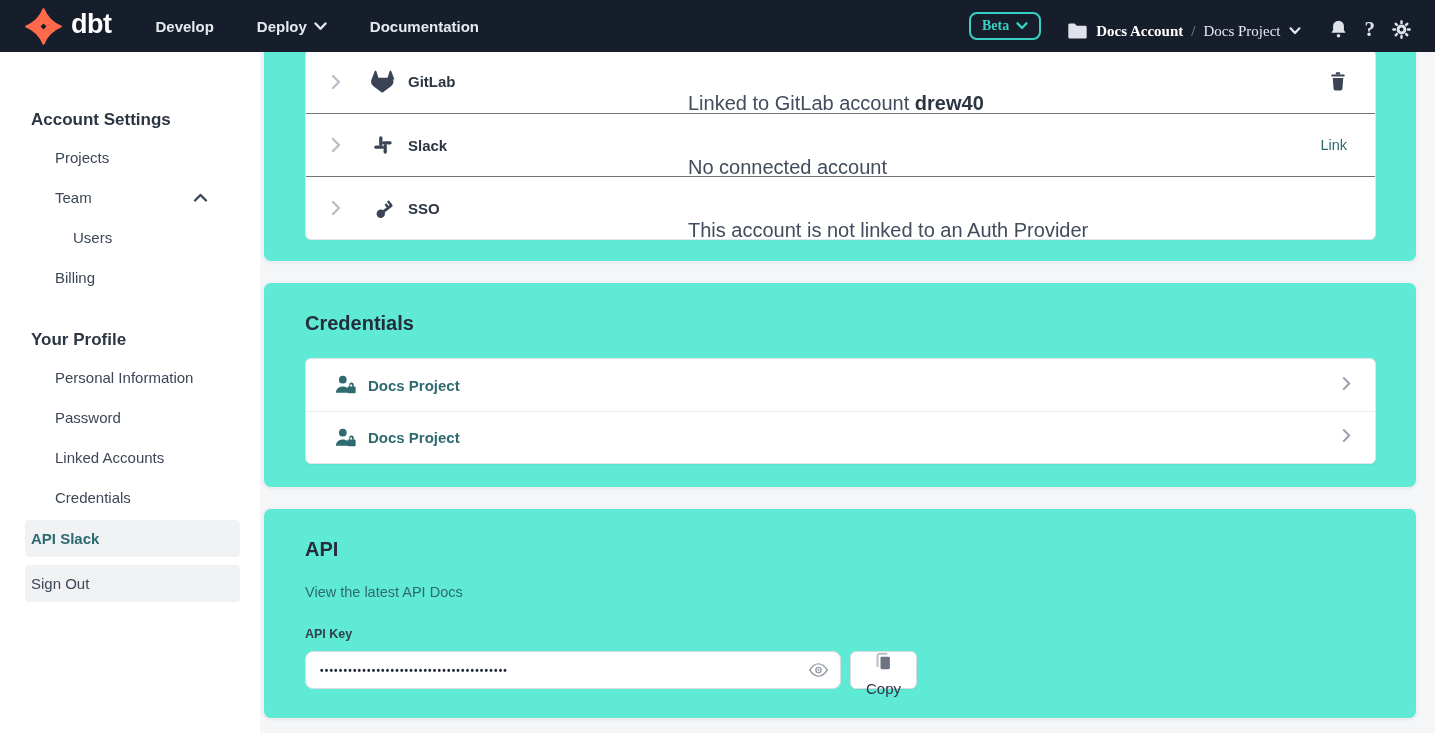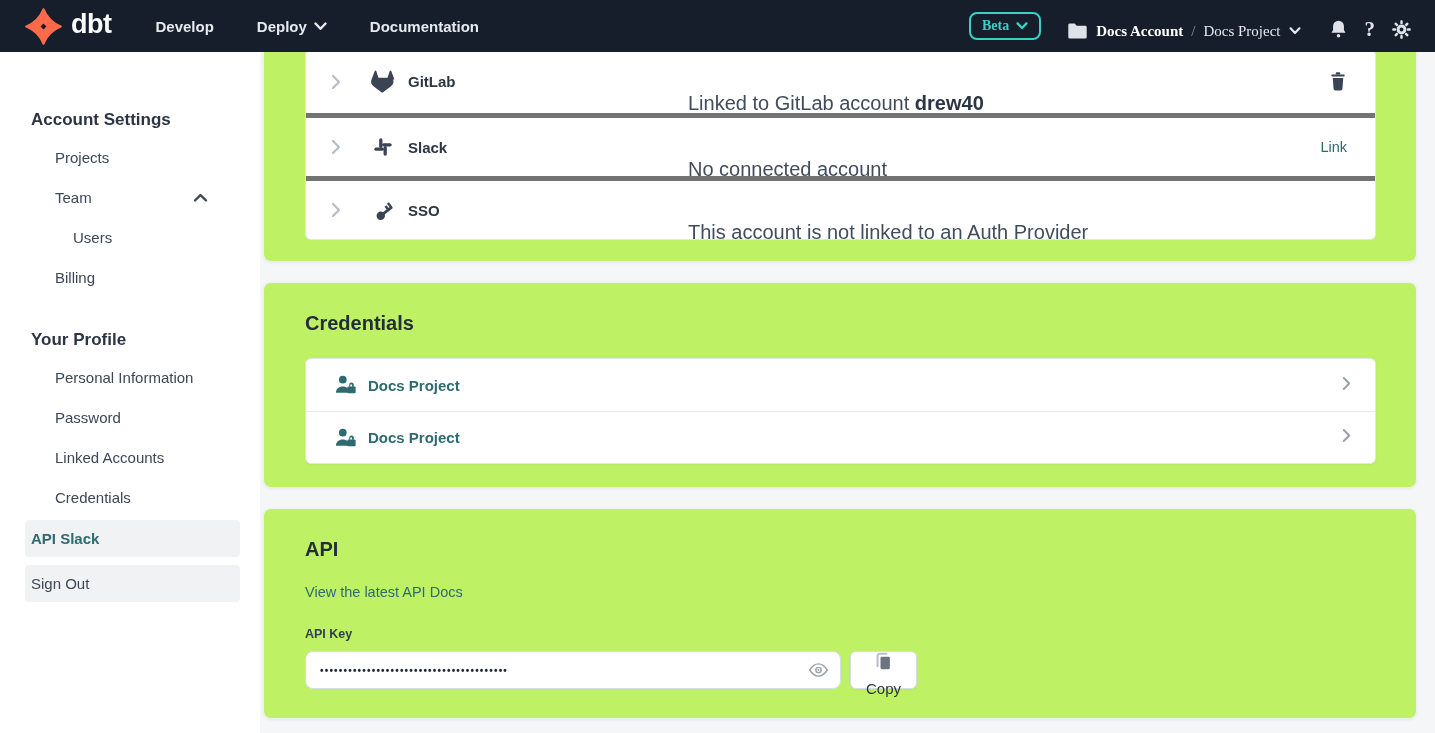--- a/index.html
+++ b/index.html
@@ -26,28 +26,28 @@
   .side-heading { font-size:17px; font-weight:700; color:#2c3543; height:24px; line-height:24px; margin-left:31px; margin-bottom:6px; }
   .side-item { height:40px; line-height:40px; padding-left:31px; font-size:15px; color:#3c4757; cursor:pointer; display:flex; align-items:center;margin-left:24px; }
   .side-item.indent { padding-left:49px; }
   .side-item .chev-up { margin-left:auto; margin-right:52px; }
   .side-gap { height:30px; }
   .side-block { height:37px; margin:0 20px 0 25px; border-radius:4px; background:#f0f2f4; display:flex; align-items:center; padding-left:6px; font-size:15px; color:#3c4757; cursor:pointer; }
   .side-block.active { color:#2e6a70; font-weight:700; margin-top:2px; }
   .side-block.signout { margin-top:8px; }
 
   .main { flex:1; background:#f4f6f8; padding:0 18px 0 3px; overflow:hidden; }
-  .card { background:#bef264; border-radius:8px; box-shadow:0 1px 3px rgba(22,30,43,.06); border:1px solid #eef0f3; }
+  .card { background:#5eead4; border-radius:8px; box-shadow:0 1px 3px rgba(22,30,43,.06); border:1px solid #eef0f3; }
   .card1 { margin-top:-24px; height:234px; }
   .card2 { margin-top:20px; height:206px; }
   .card3 { margin-top:20px; height:211px; }
 
   .inner-list { margin:20px 40px 0 41px; border:1px solid #e2e5ea; border-radius:6px; background:#fff; overflow:hidden; }
   .la-row { height:63px; display:flex; align-items:center; padding:0 28px 0 18px; }
-  .la-row + .la-row { border-top:5px solid #737373; }
+  .la-row + .la-row { border-top:1px solid #737373; }
   .la-chev { width:24px; display:flex; justify-content:center; cursor:pointer; }
   .la-icon { width:26px; margin-left:22px; display:flex; justify-content:center; }
   .la-name { margin-left:12px; width:280px; font-size:15px; font-weight:700; color:#2c3543; }
   .la-status { flex:1; font-size:20px; color:#414c5c;margin-top:44px; }
   .la-status b { font-weight:700; color:#2c3543; }
   .la-action { margin-left:12px; display:flex; align-items:center; }
   .link-teal { color:#2e6a70; font-size:14.5px; cursor:pointer; }
 
   .card-title { padding:26px 0 0 41px; font-size:20px; font-weight:700; color:#242d3c; line-height:29px; }
 

